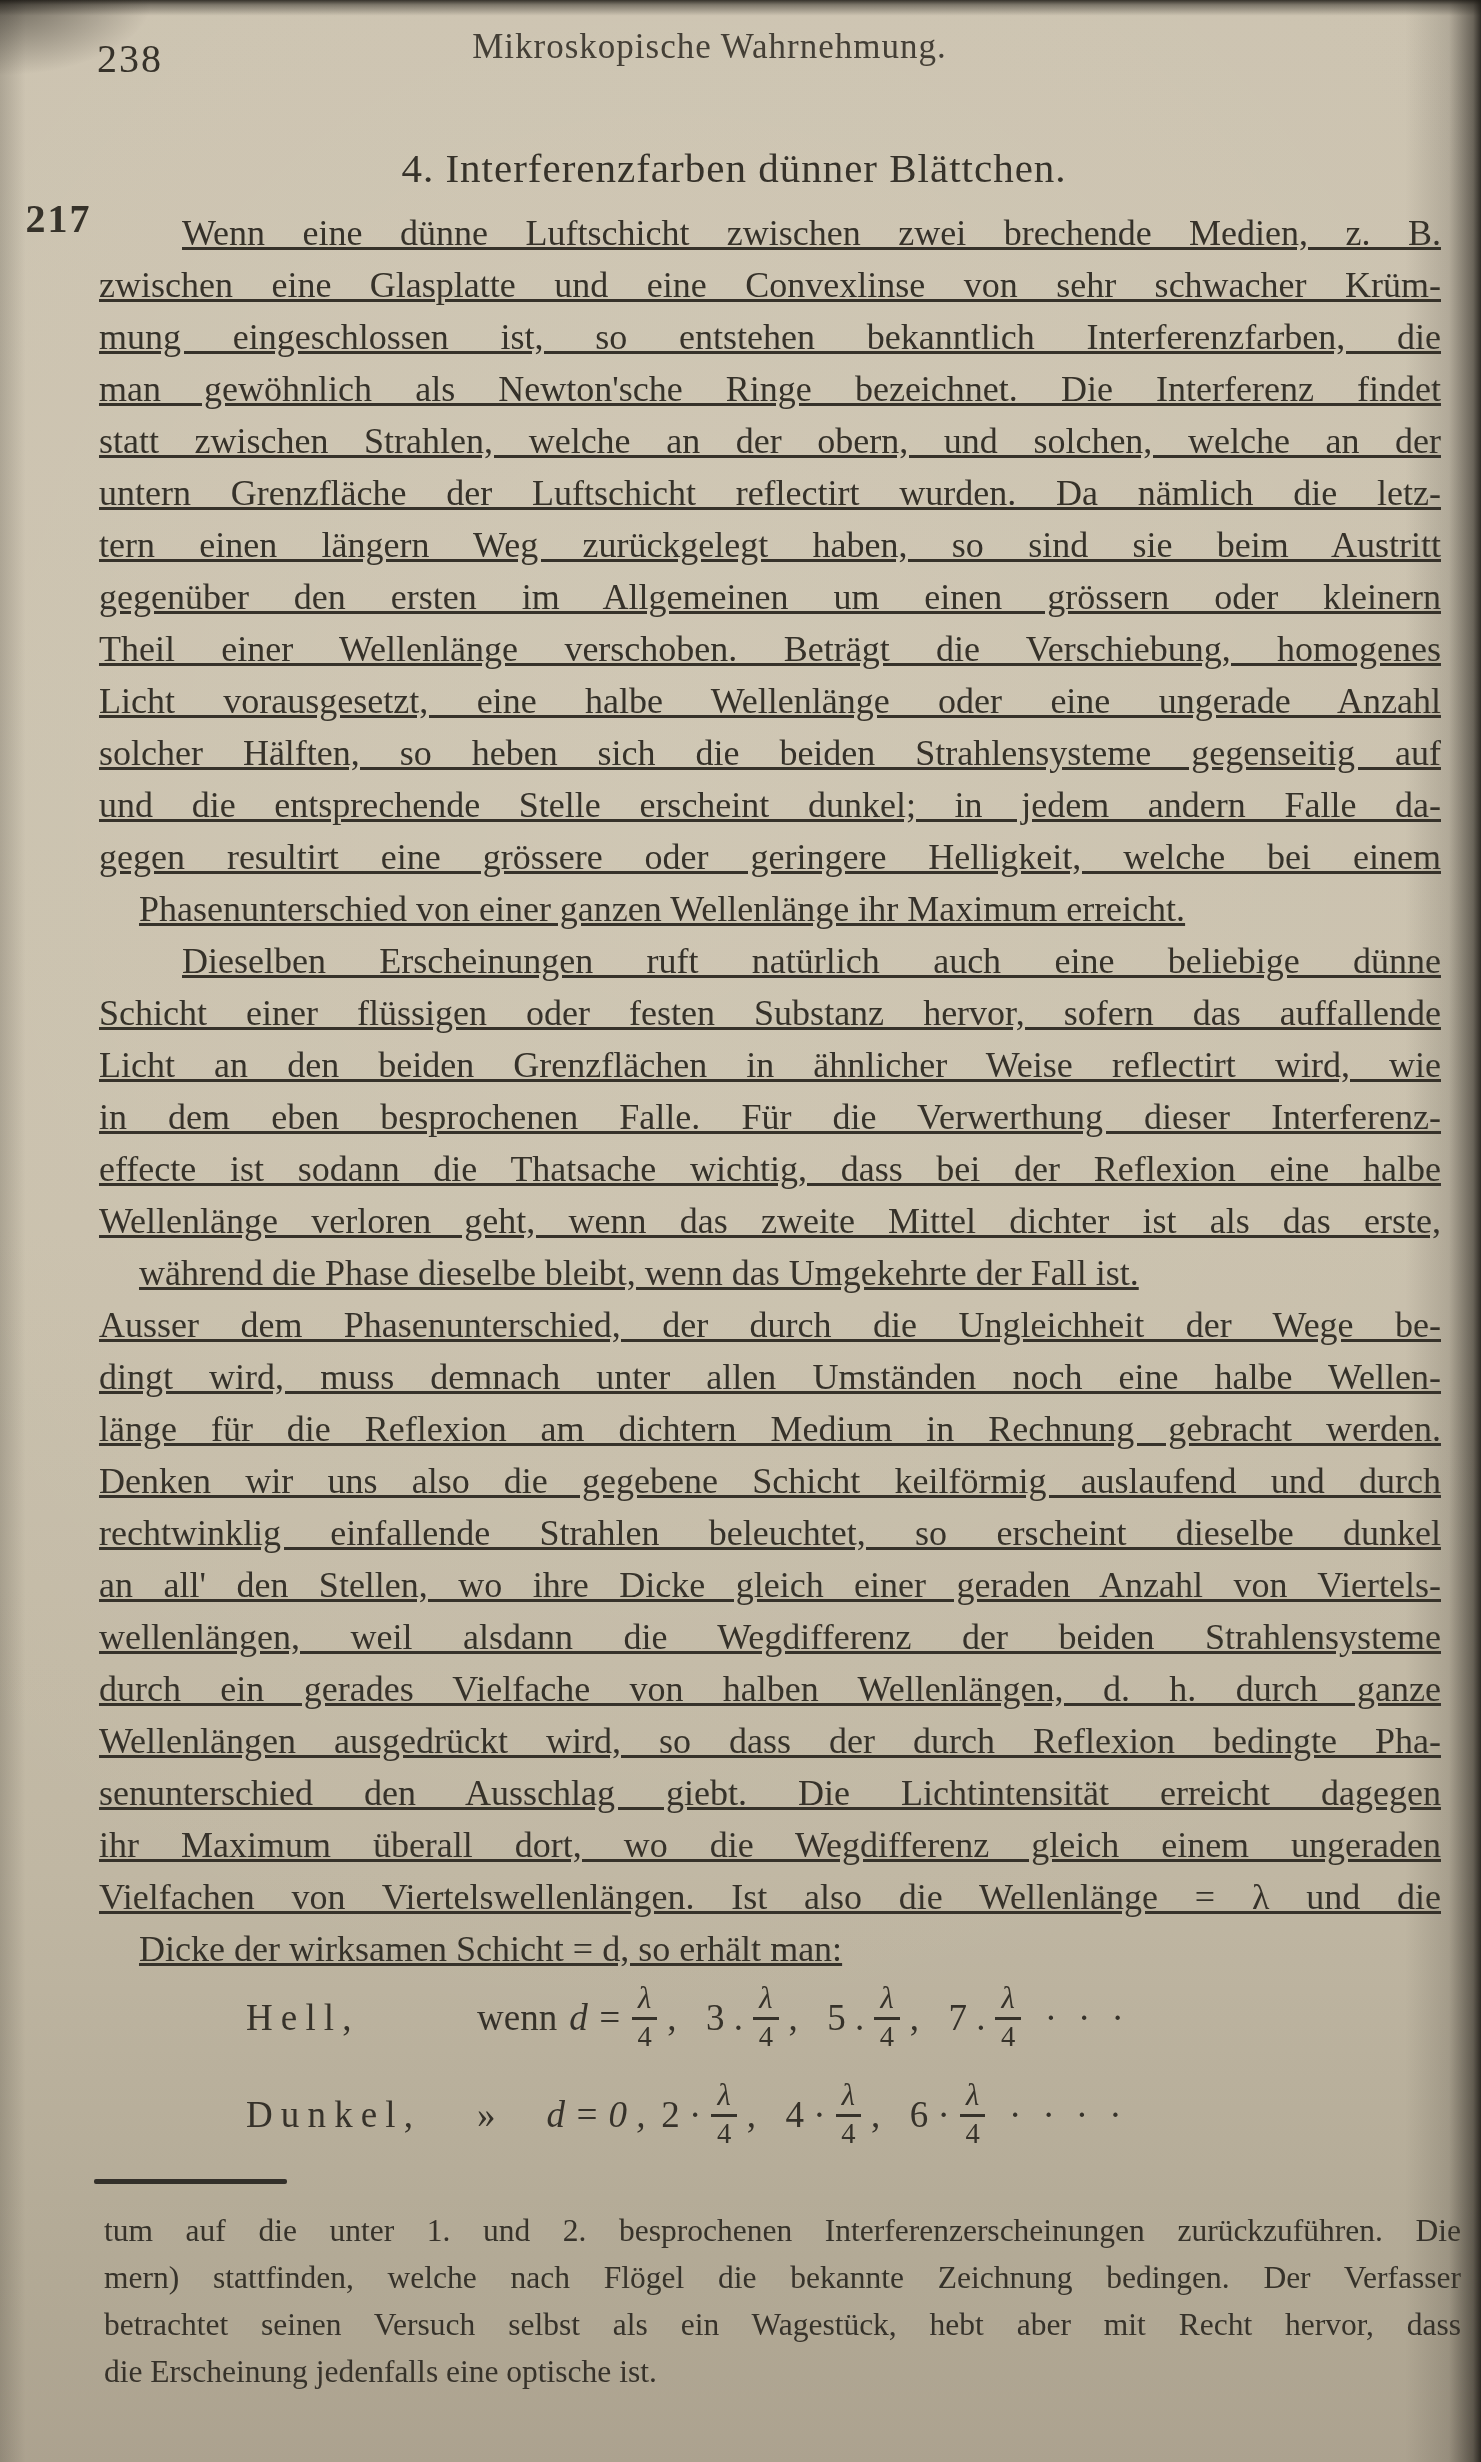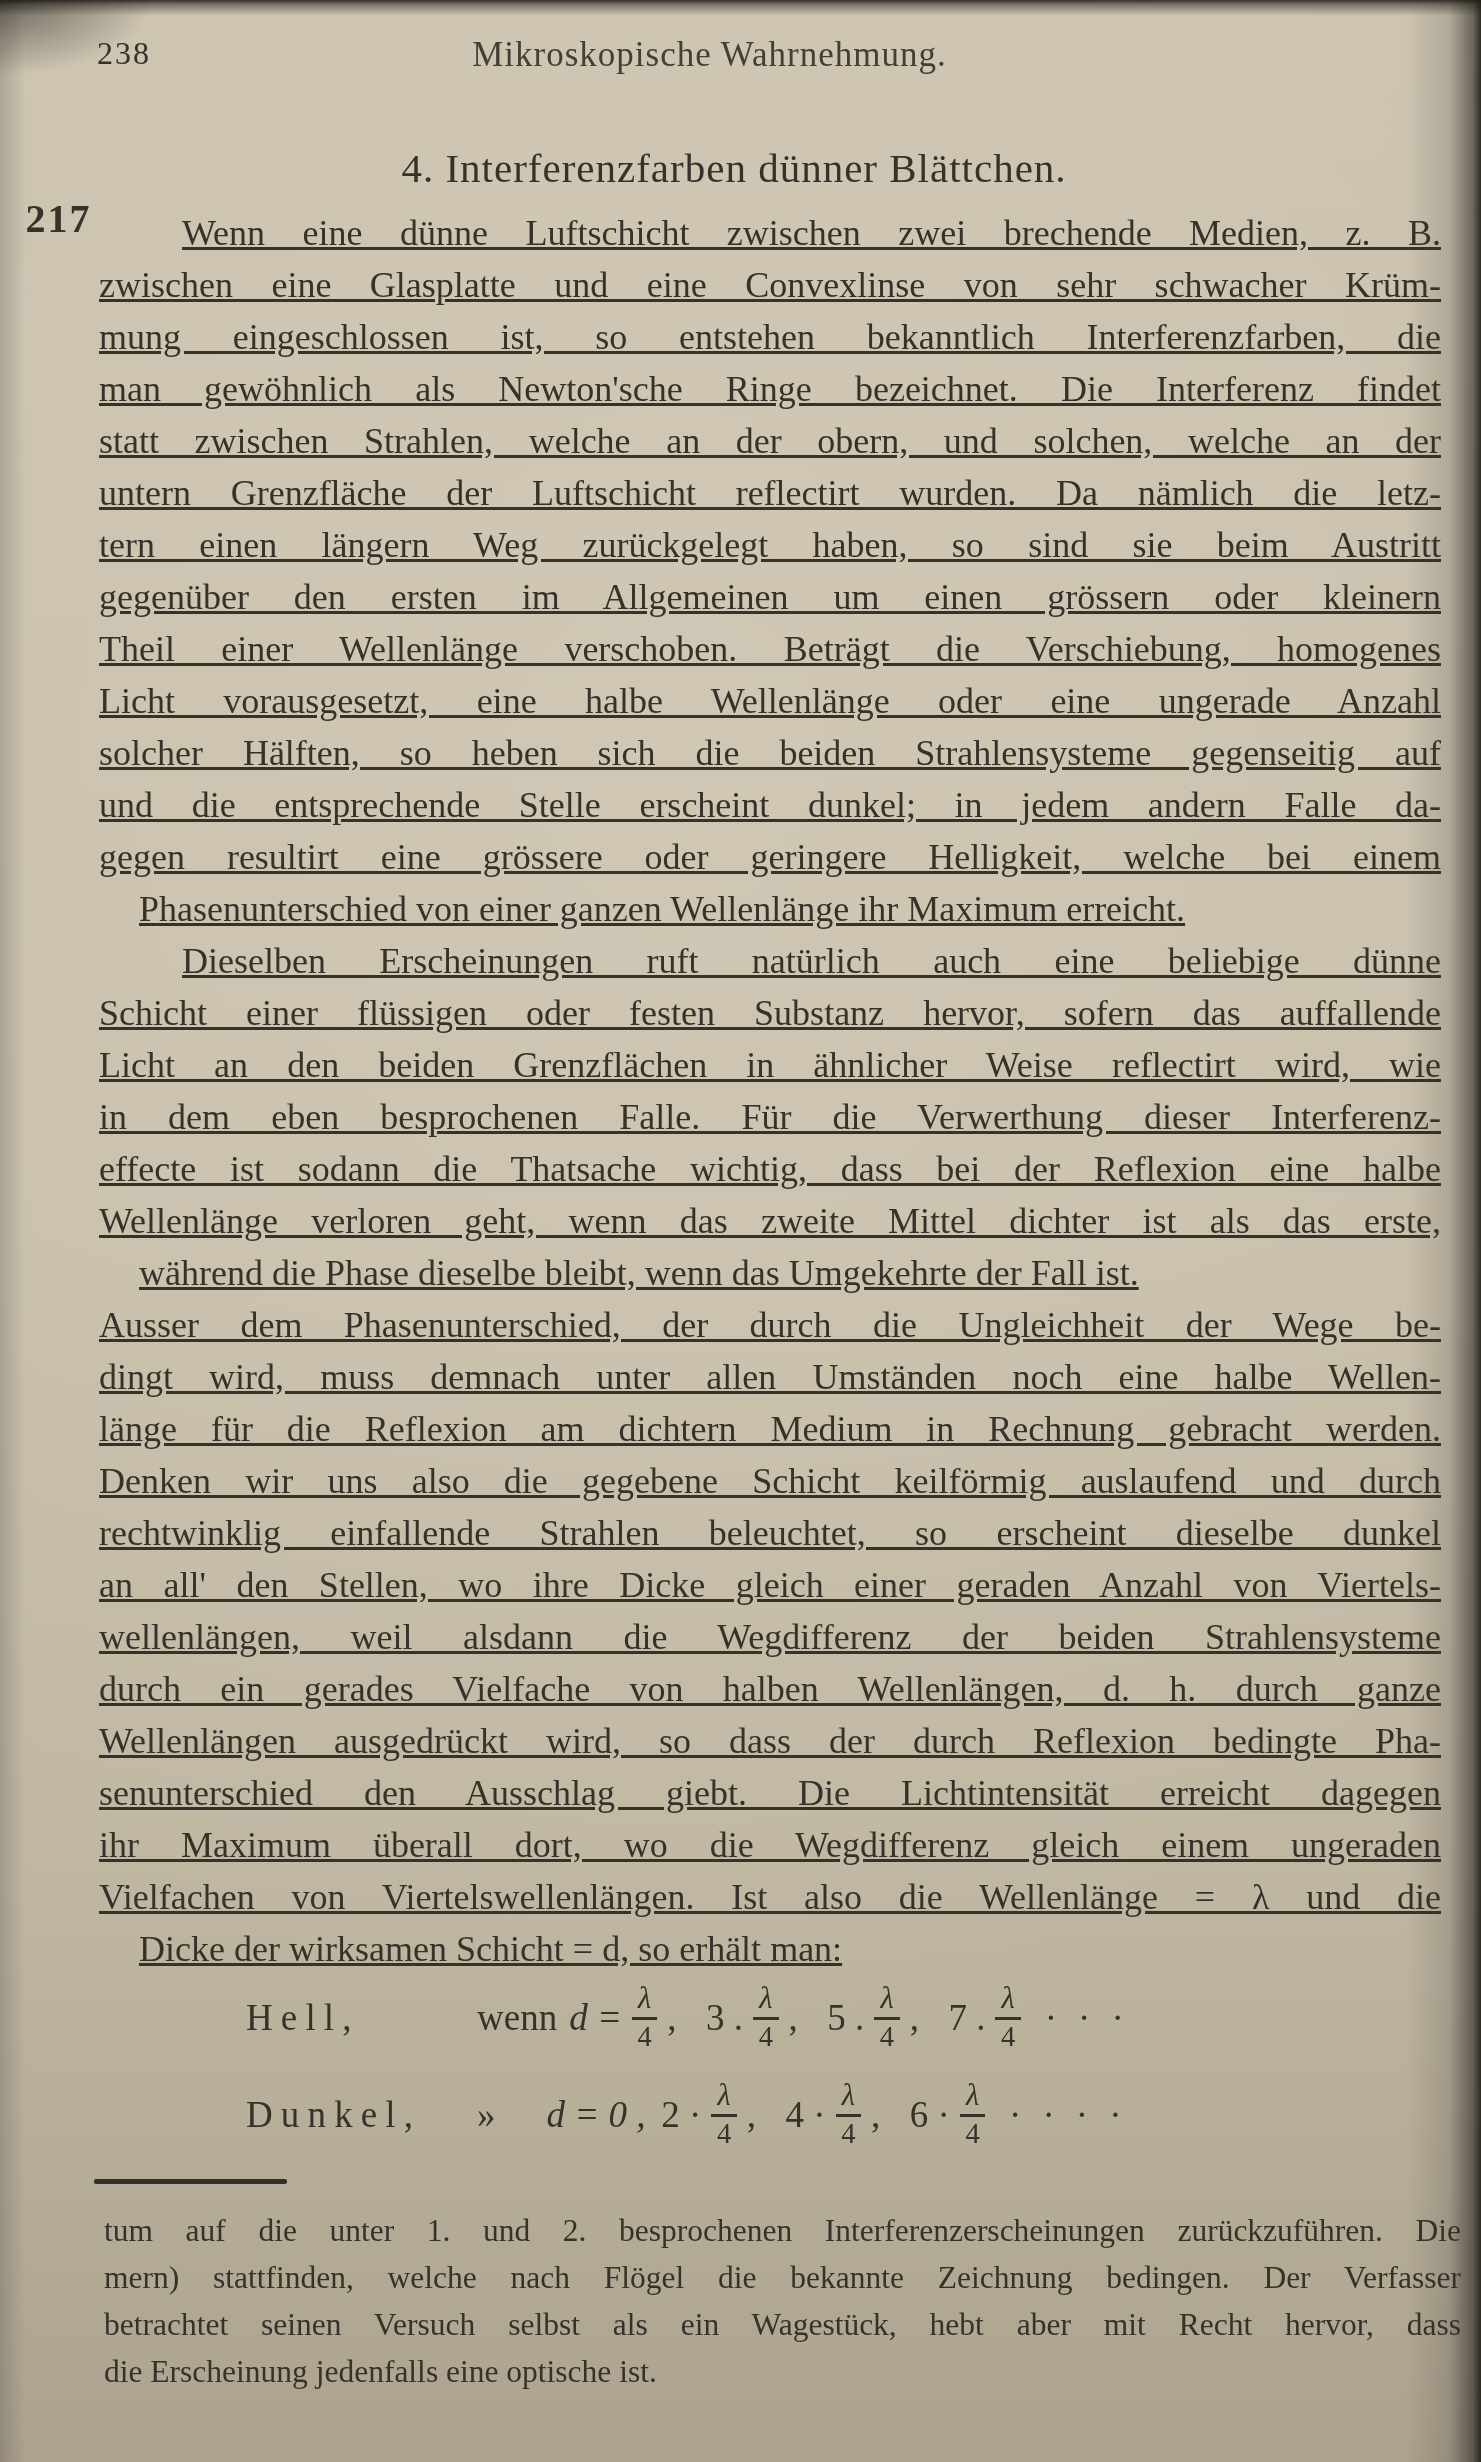--- a/index.html
+++ b/index.html
@@ -10,22 +10,22 @@
     font-family:"Liberation Serif", serif;
     color:#36322a;
     background:
       radial-gradient(217px 108px at 0% 0%, rgba(25,22,18,0.55), rgba(25,22,18,0) 70%),
       linear-gradient(180deg, rgba(28,25,20,0.85) 0px, rgba(28,25,20,0.45) 4.9px, rgba(28,25,20,0) 15.8px),
       linear-gradient(270deg, rgba(26,23,19,0.92) 0px, rgba(26,23,19,0.55) 8.9px, rgba(26,23,19,0.15) 33px, rgba(26,23,19,0) 77px),
       linear-gradient(90deg, rgba(28,25,20,0.18) 0px, rgba(28,25,20,0) 25.6px),
       radial-gradient(120% 85% at 45% 32%, rgba(255,252,240,0.10), rgba(0,0,0,0) 62%),
       linear-gradient(180deg, #ccc3b0 0%, #c9c0ac 50%, #c0b7a3 76%, #b1a894 94%, #aca28f 100%);
   }
-  .hdr-num{position:absolute;left:97px;top:35px;font-size:32px;letter-spacing:2px;}
-  .hdr-title{position:absolute;left:0;top:35px;width:1419px;text-align:center;font-size:35px;color:#44403六6;color:#443f36;letter-spacing:1px;}
+  .hdr-num{position:absolute;left:97px;top:35px;font-size:40px;letter-spacing:2px;}
+  .hdr-title{position:absolute;left:0;top:27px;width:1419px;text-align:center;font-size:35px;color:#44403六6;color:#443f36;letter-spacing:1px;}
   .sec-heading{position:absolute;left:0;top:144px;width:1468px;text-align:center;font-size:41px;letter-spacing:1px;}
   .margin-num{position:absolute;left:25.6px;top:195px;font-size:40px;font-weight:bold;letter-spacing:2px;}
   .body-block{position:absolute;left:99px;top:207px;width:1342px;font-size:36px;}
   .bline{height:52px;line-height:52px;overflow:hidden;text-align:justify;text-align-last:justify;text-decoration:underline;}
   .bline.indent{text-indent:83px;}
   .bline.pend{text-align-last:left;margin-left:40px;}
   .formula-row{position:absolute;left:246px;height:95px;display:flex;align-items:center;font-size:37px;white-space:nowrap;}
   .formula-row .flabel{display:inline-block;width:231px;letter-spacing:0.22em;}
   .fr-hell{top:1970px;}
   .fr-dunkel{top:2067px;}

